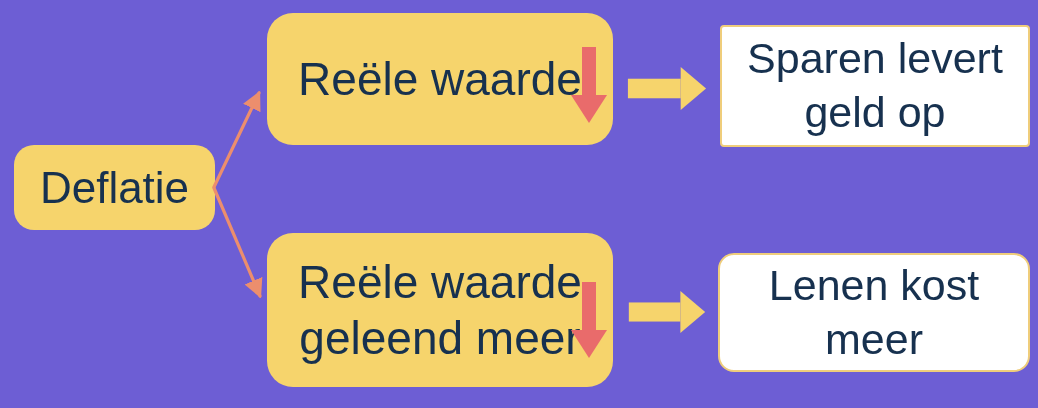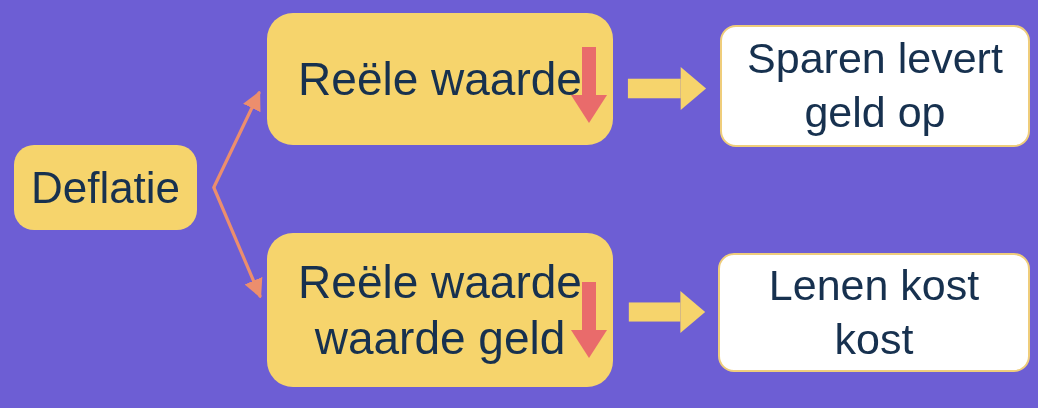--- a/index.html
+++ b/index.html
@@ -27,42 +27,42 @@
   }
   .yellow-box {
     background: #F6D46C;
   }
   .white-box {
     background: #FFFFFF;
     border: 2px solid #EFCD7B;
   }
   .root-box {
     left: 14px; top: 145px;
-    width: 183px; height: 85px;
+    width: 201px; height: 85px;
     border-radius: 20px;
     font-size: 44px;
   }
   .branch-top {
     left: 267px; top: 13px;
     width: 346px; height: 132px;
     border-radius: 26px;
     font-size: 46px;
     line-height: 1.22;
   }
   .branch-bottom {
     left: 267px; top: 233px;
     width: 346px; height: 154px;
     border-radius: 26px;
     font-size: 46px;
     line-height: 1.22;
   }
   .result-top {
     left: 720px; top: 25px;
     width: 310px; height: 122px;
-    border-radius: 16px;
+    border-radius: 4px;
     font-size: 43px;
     line-height: 1.25;
   }
   .result-bottom {
     left: 718px; top: 253px;
     width: 312px; height: 119px;
     border-radius: 16px;
     font-size: 43px;
     line-height: 1.25;
   }
@@ -97,35 +97,35 @@
   <div class="box yellow-box branch-top">
     <span class="line">Reële waarde</span>
     <svg class="down-arrow" width="38" height="76" viewBox="0 0 38 76">
       <rect x="12" y="0" width="14" height="50" fill="#E96B6B"></rect>
       <polygon points="1,48 37,48 19,76" fill="#E96B6B"></polygon>
     </svg>
   </div>
 
   <div class="box yellow-box branch-bottom">
     <span class="line">Reële waarde</span>
-    <span class="line">waarde geld</span>
+    <span class="line">geleend meer</span>
     <svg class="down-arrow" width="38" height="76" viewBox="0 0 38 76">
       <rect x="12" y="0" width="14" height="50" fill="#E96B6B"></rect>
       <polygon points="1,48 37,48 19,76" fill="#E96B6B"></polygon>
     </svg>
   </div>
 
   <div class="box white-box result-top">
     <span class="line">Sparen levert</span>
     <span class="line">geld op</span>
   </div>
 
   <div class="box white-box result-bottom">
     <span class="line">Lenen kost</span>
-    <span class="line">kost</span>
+    <span class="line">meer</span>
   </div>
 
   <svg class="flow-arrow flow-arrow-top" width="80" height="43" viewBox="0 0 80 44">
     <rect x="0" y="12" width="54" height="20" fill="#F6D46C"></rect>
     <polygon points="54,0 80,22 54,44" fill="#F6D46C"></polygon>
   </svg>
   <svg class="flow-arrow flow-arrow-bottom" width="78" height="42" viewBox="0 0 80 44">
     <rect x="0" y="12" width="54" height="20" fill="#F6D46C"></rect>
     <polygon points="54,0 80,22 54,44" fill="#F6D46C"></polygon>
   </svg>

